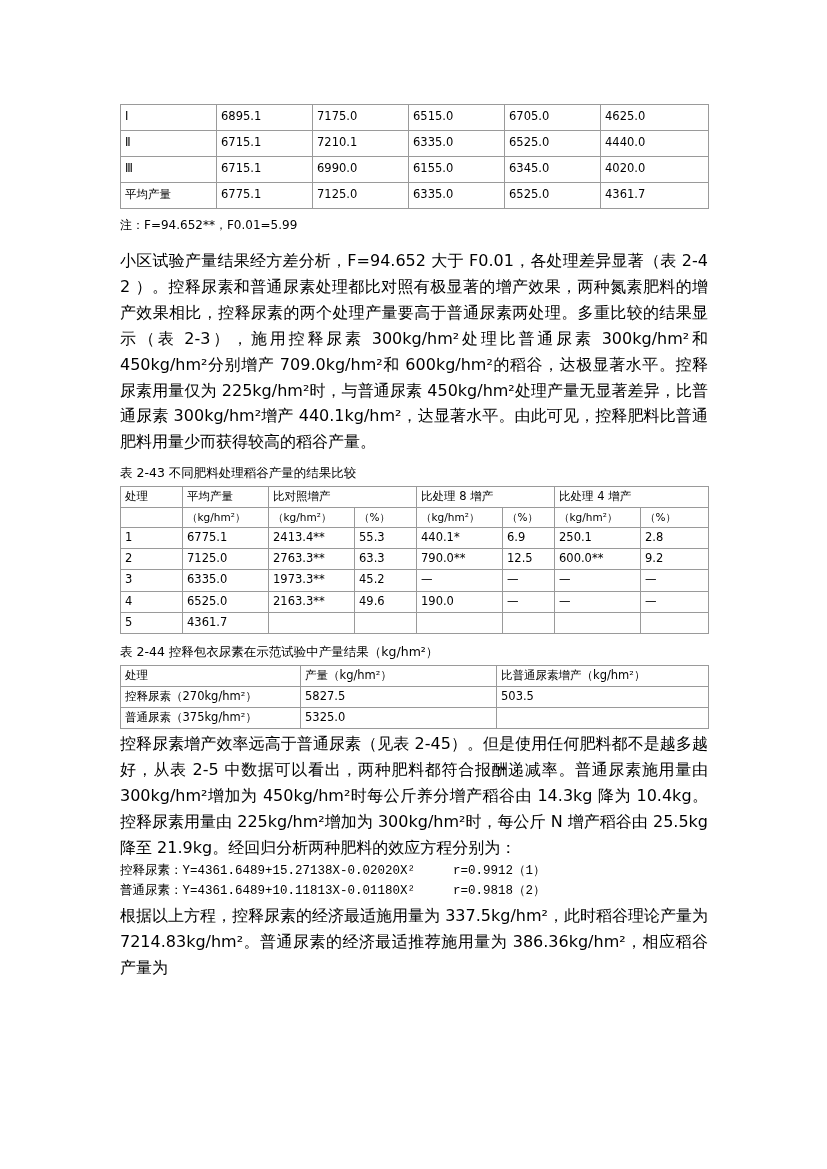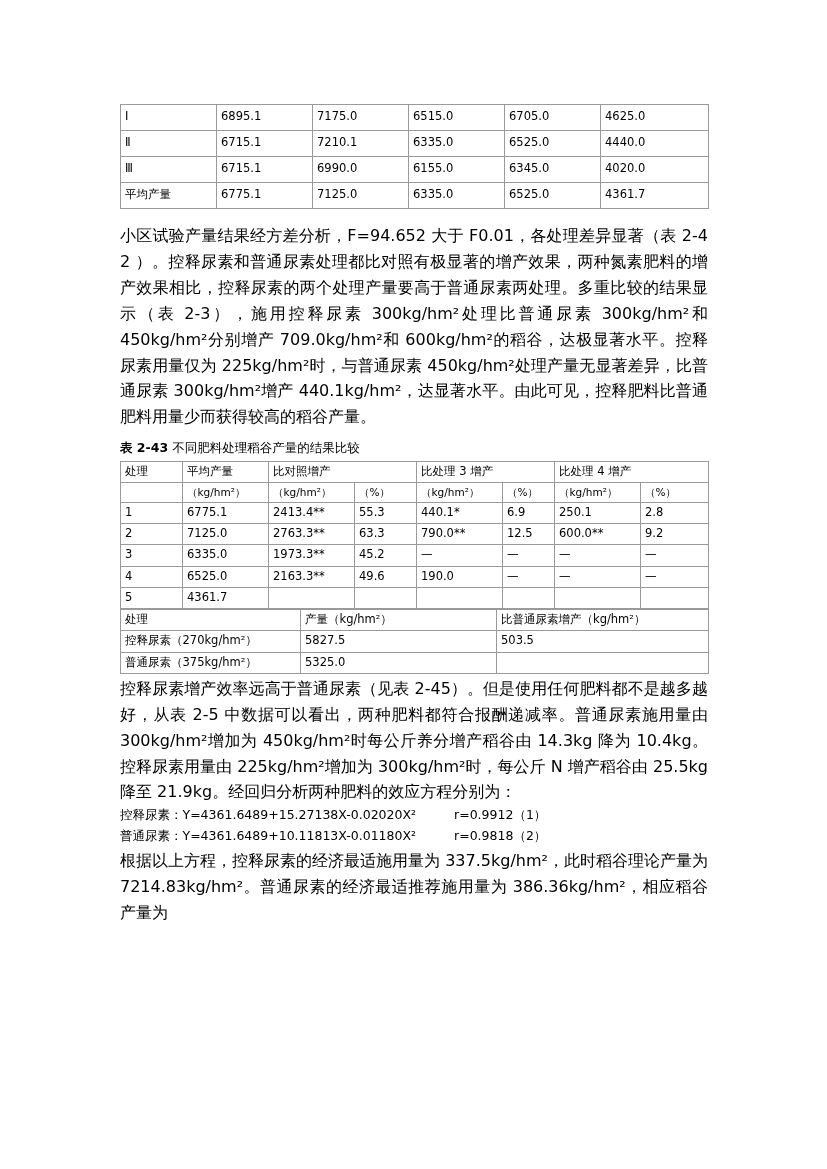--- a/index.html
+++ b/index.html
@@ -63,26 +63,27 @@
   }
   p.para.tight {
     margin-top: 2px;
   }
   .caption {
     font-size: 12.5px;
     margin: 9px 0 4px 0;
     line-height: 1.4;
   }
   .caption .cap-title {
-    font-weight: bold;
+    font-weight: normal;
   }
   .eq {
     font-size: 12.5px;
     line-height: 1.62;
     margin: 0;
+    font-family: Liberation Mono, monospace;
   }
   .eq .gap {
     display: inline-block;
     width: 38px;
   }
 </style>
 </head>
 <body>
 
 <div class="page">
@@ -126,20 +127,21 @@
           <td>平均产量</td>
           <td>6775.1</td>
           <td>7125.0</td>
           <td>6335.0</td>
           <td>6525.0</td>
           <td>4361.7</td>
         </tr>
       </tbody>
     </table>
 
+    <p class="note">注：F=94.652**，F0.01=5.99</p>
 
     <p class="para">小区试验产量结果经方差分析，F=94.652 大于 F0.01，各处理差异显著（表 2-4 2 ）。控释尿素和普通尿素处理都比对照有极显著的增产效果，两种氮素肥料的增产效果相比，控释尿素的两个处理产量要高于普通尿素两处理。多重比较的结果显示（表 2-3），施用控释尿素 300kg/hm²处理比普通尿素 300kg/hm²和 450kg/hm²分别增产 709.0kg/hm²和 600kg/hm²的稻谷，达极显著水平。控释尿素用量仅为 225kg/hm²时，与普通尿素 450kg/hm²处理产量无显著差异，比普通尿素 300kg/hm²增产 440.1kg/hm²，达显著水平。由此可见，控释肥料比普通肥料用量少而获得较高的稻谷产量。</p>
 
     <div class="caption">
       <span class="cap-title">表 2-43</span>
       <span>不同肥料处理稻谷产量的结果比较</span>
     </div>
 
     <table class="doc-table t2">
       <colgroup>
@@ -150,21 +152,21 @@
           <col style="width:86px">
           <col style="width:52px">
           <col style="width:86px">
           <col style="width:68px">
       </colgroup>
       <tbody>
         <tr>
           <td>处理</td>
           <td>平均产量</td>
           <td colspan="2">比对照增产</td>
-          <td colspan="2">比处理 3 增产</td>
+          <td colspan="2">比处理 8 增产</td>
           <td colspan="2">比处理 4 增产</td>
         </tr>
         <tr>
           <td class="sub"></td>
           <td class="sub">（kg/hm²）</td>
           <td class="sub">（kg/hm²）</td>
           <td class="sub">（%）</td>
           <td class="sub">（kg/hm²）</td>
           <td class="sub">（%）</td>
           <td class="sub">（kg/hm²）</td>
@@ -218,20 +220,24 @@
           <td></td>
           <td></td>
           <td></td>
           <td></td>
         </tr>
       </tbody>
     </table>
 
 
 
+    <div class="caption">
+      <span class="cap-title">表 2-44</span>
+      <span>控释包衣尿素在示范试验中产量结果（kg/hm²）</span>
+    </div>
 
     <table class="doc-table t3">
       <colgroup>
         <col style="width:180px">
           <col style="width:196px">
           <col style="width:212px">
       </colgroup>
       <tbody>
         <tr>
           <td>处理</td>

